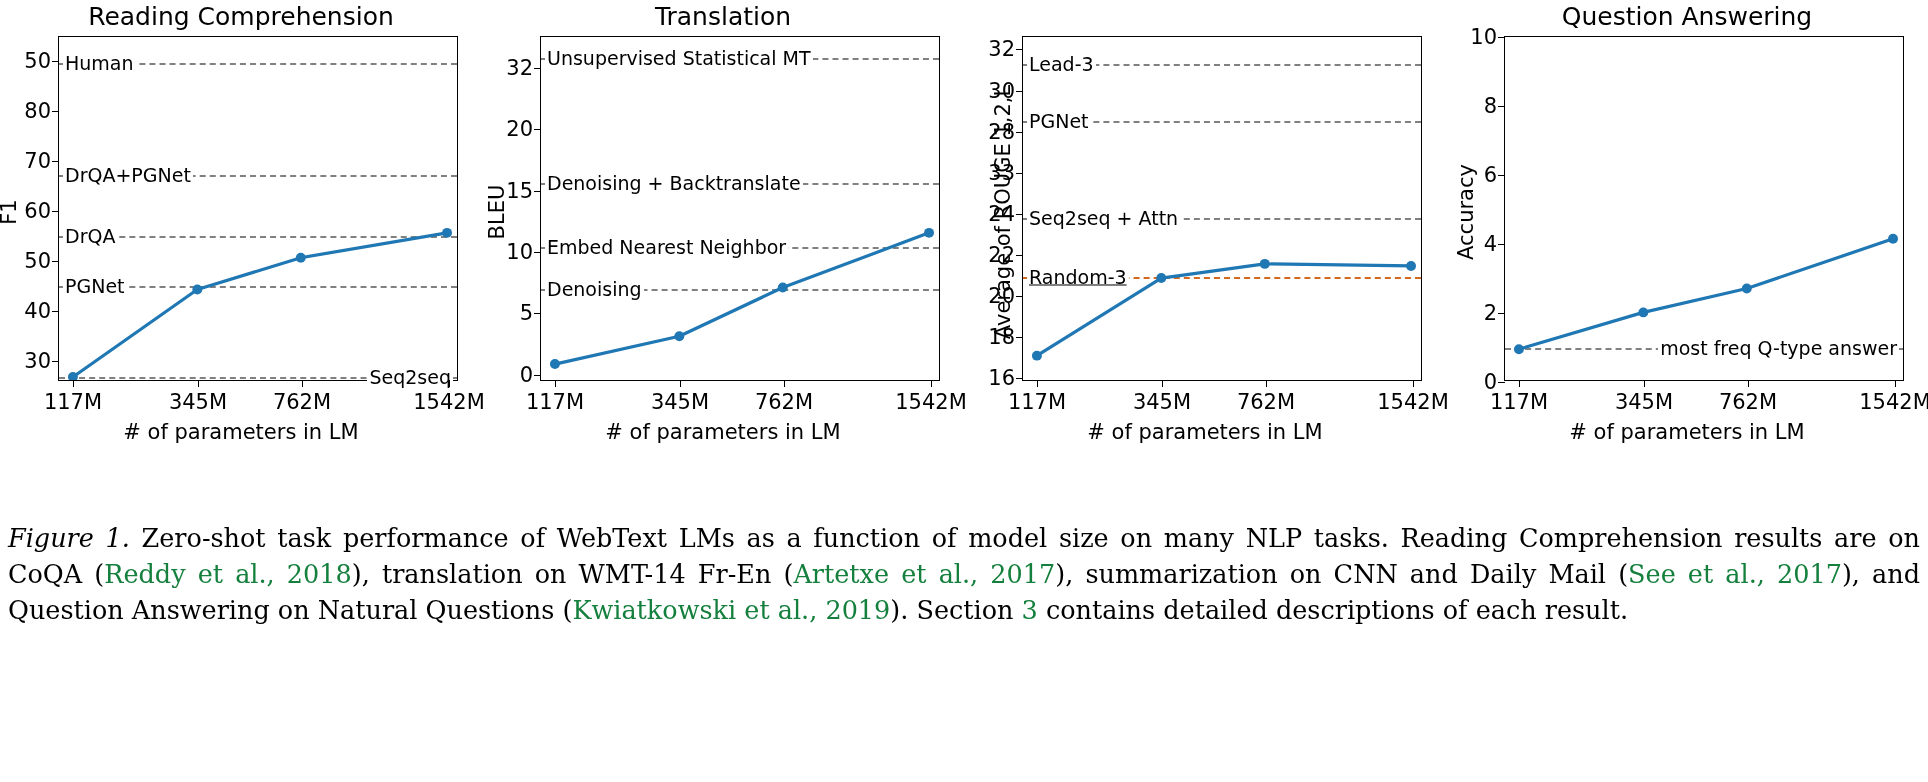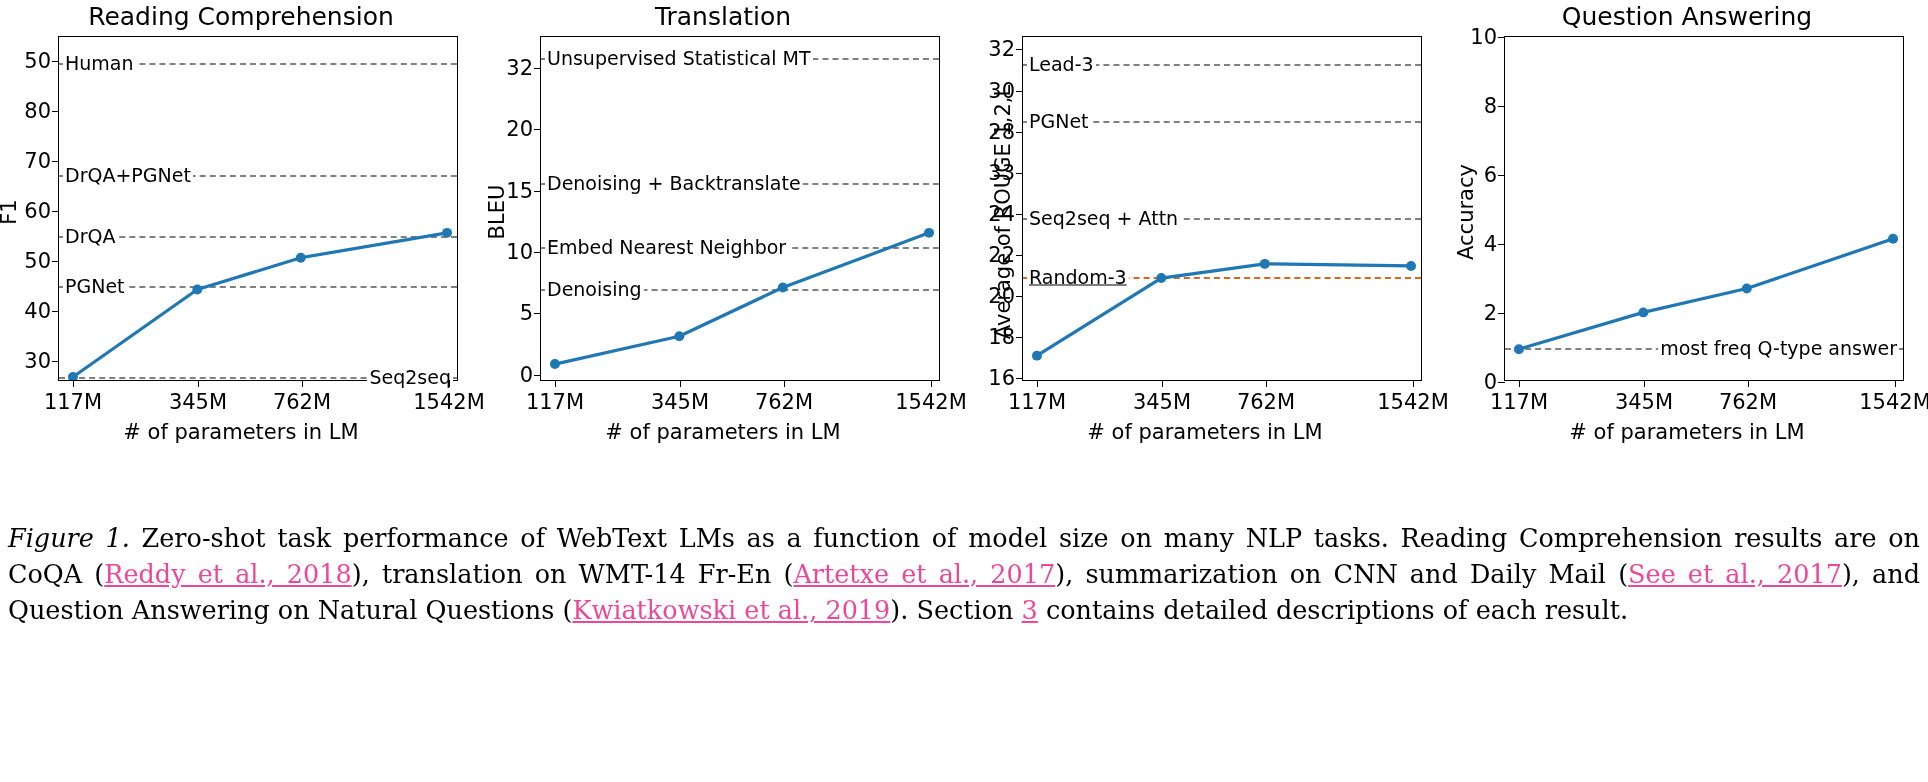--- a/index.html
+++ b/index.html
@@ -146,22 +146,21 @@
     font-family: "DejaVu Serif", serif;
     font-size: 25.5px;
     line-height: 1.42;
     color: #000;
     text-align: justify;
   }
   .caption .figlabel {
     font-style: italic;
   }
   .cite {
-    color: #ec4899;
-    text-decoration: underline;
+    color: #15803d;
   }
 </style>
 </head>
 <body>
 
 <div class="page">
 
   <div class="figure-row">
 
     <div class="panel">

